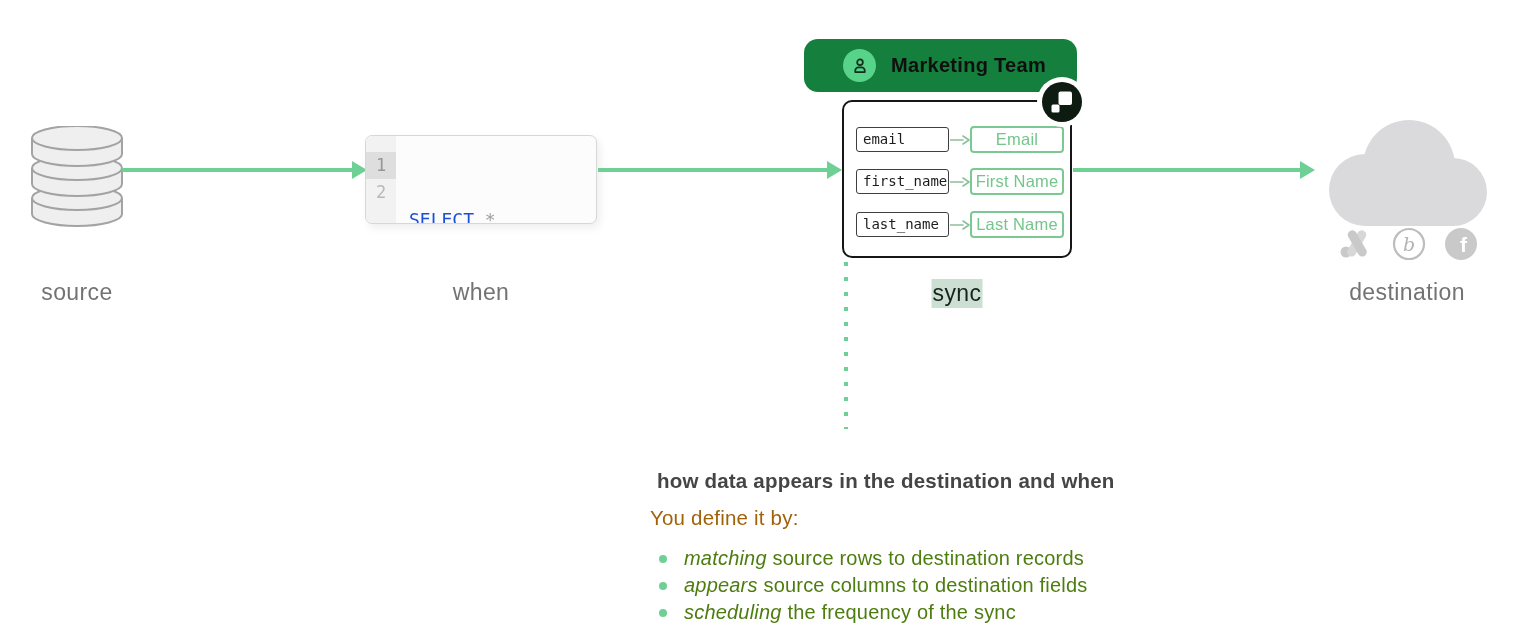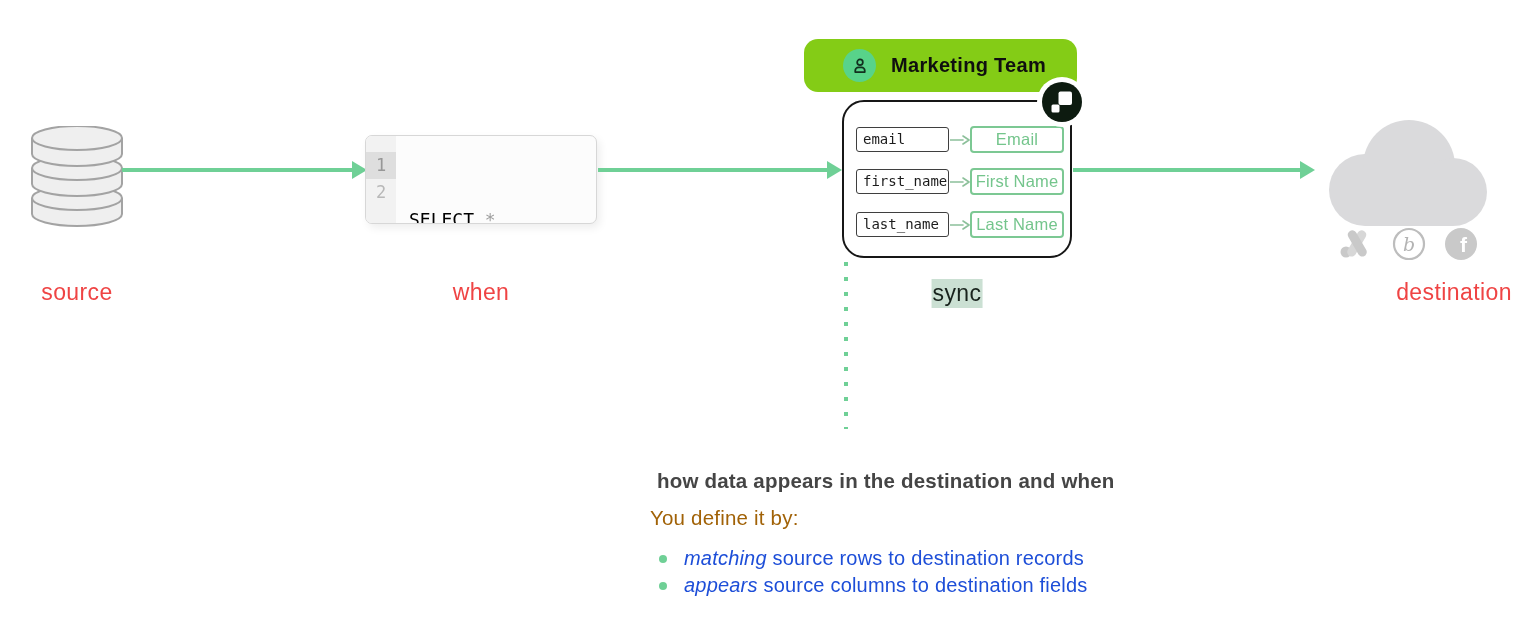--- a/index.html
+++ b/index.html
@@ -7,45 +7,45 @@
   .stage{position:relative;width:1514px;height:640px;overflow:hidden;background:#fff;}
 
   
   .arrow{position:absolute;height:18px;top:161px;}
   .arrow .shaft{position:absolute;left:0;right:13px;top:7px;height:4px;background:var(--green);}
   .arrow .head{position:absolute;right:0;top:0;width:0;height:0;
     border-left:15px solid var(--green);border-top:9px solid transparent;border-bottom:9px solid transparent;}
 
   
   .stage-label{position:absolute;top:279px;transform:translateX(-50%);
-    font-size:23px;letter-spacing:.4px;color:#ef4444;white-space:nowrap;}
+    font-size:23px;letter-spacing:.4px;color:#737373;white-space:nowrap;}
   .stage-label.highlight{background:#cbe0d3;color:#18221c;padding:1px 1px;}
 
   
   .code-box{position:absolute;left:365px;top:135px;width:232px;height:89px;box-sizing:border-box;
     background:#fcfcfc;border:1.5px solid #d7d7d7;border-radius:7px;display:flex;overflow:hidden;
     box-shadow:3px 4px 9px rgba(0,0,0,.07);}
   .gutter{width:30px;background:#f2f2f2;padding-top:16px;flex:none;}
   .gutter .num{height:27px;line-height:27px;text-align:center;
     font-family:"DejaVu Sans Mono",monospace;font-size:17px;color:#b8b8b8;}
   .gutter .num.active{background:#dedede;color:#979797;}
   .code-area{padding:16px 0 0 13px;font-family:"DejaVu Sans Mono",monospace;font-size:18px;line-height:27px;white-space:pre;}
-  .tok-kw{color:#000000;}
+  .tok-kw{color:#1d4ed8;}
   .tok-mid{color:#9e9e9e;}
 
   
-  .team-pill{position:absolute;left:804px;top:39px;width:273px;height:53px;background:#84cc16;
+  .team-pill{position:absolute;left:804px;top:39px;width:273px;height:53px;background:#15803d;
     border-radius:14px;display:flex;align-items:center;z-index:1;}
   .avatar{width:33px;height:33px;border-radius:50%;background:#58d38a;margin-left:39px;flex:none;
     display:flex;align-items:center;justify-content:center;}
   .team-name{margin-left:15px;font-size:20px;font-weight:700;letter-spacing:.3px;color:#0f0f0f;}
 
   
   .sync-box{position:absolute;left:842px;top:100px;width:230px;height:158px;box-sizing:border-box;
-    background:#fff;border:2.5px solid #161616;border-radius:22px;z-index:2;}
+    background:#fff;border:2.5px solid #161616;border-radius:10px;z-index:2;}
   .map-row{position:absolute;left:12px;display:flex;align-items:center;}
   .src-field{width:93px;height:25px;box-sizing:border-box;border:1.5px solid #3f3f3f;border-radius:3px;
     background:#fff;font-family:"DejaVu Sans Mono",monospace;font-size:14px;line-height:22px;
     color:#1c1c1c;padding-left:6px;flex:none;}
   .map-arrow{flex:none;margin:0 0 0 1px;}
   .dst-field{width:94px;height:27px;box-sizing:border-box;border:2px solid #7cc893;border-radius:4px;
     color:#74c58c;font-size:16.5px;line-height:23px;text-align:center;letter-spacing:.2px;flex:none;background:#fff;}
 
   
   .badge-ring{position:absolute;left:1037px;top:77px;width:50px;height:50px;border-radius:50%;
@@ -54,21 +54,21 @@
 
   
   .dotted-guide{position:absolute;left:844px;top:262px;width:3.5px;height:167px;
     background:repeating-linear-gradient(to bottom,#6fd096 0 3.5px,transparent 3.5px 15px);}
 
   
   .copy{position:absolute;left:650px;top:462px;width:580px;color:#4d4d4d;}
   .copy .heading{font-size:20.5px;font-weight:700;letter-spacing:.2px;color:#454545;margin:7px;}
   .copy .intro{font-size:20.5px;letter-spacing:.2px;color:#a16207;margin:13px 0 0 0;}
   .copy ul{list-style:none;margin:15px 0 0 0;padding:0;}
-  .copy li{position:relative;padding-left:34px;font-size:20px;letter-spacing:.2px;line-height:27px;color:#1d4ed8;}
+  .copy li{position:relative;padding-left:34px;font-size:20px;letter-spacing:.2px;line-height:27px;color:#4d7c0f;}
   .copy li .dot{position:absolute;left:9px;top:10px;width:8px;height:8px;border-radius:50%;background:#6fd096;}
   .copy li .term{font-style:italic;}
 
   :root{--green:#6fd096;}
 </style>
 </head>
 <body>
 
 <div class="stage">
 
@@ -176,24 +176,25 @@
     </g>
     <g transform="translate(76,18)">
       <circle r="15" fill="none" stroke="#bdbdbd" stroke-width="2.2"></circle>
       <text x="0" y="6.5" text-anchor="middle" font-family="DejaVu Serif, serif" font-style="italic" font-size="19" fill="#b3b3b3">b</text>
     </g>
     <g transform="translate(128,18)">
       <circle r="16" fill="#c9c9c9"></circle>
       <text x="2.5" y="8" text-anchor="middle" font-family="Liberation Sans, sans-serif" font-weight="bold" font-size="21" fill="#ffffff">f</text>
     </g>
   </svg>
-  <div class="stage-label" style="left:1454px;">destination</div>
+  <div class="stage-label" style="left:1407px;">destination</div>
 
   <div class="copy">
     <p class="heading">how data appears in the destination and when</p>
     <p class="intro">You define it by:</p>
     <ul>
       <li><span class="dot"></span><span class="term">matching</span><span> source rows to destination records</span></li>
       <li><span class="dot"></span><span class="term">appears</span><span> source columns to destination fields</span></li>
+      <li><span class="dot"></span><span class="term">scheduling</span><span> the frequency of the sync</span></li>
     </ul>
   </div>
 
 </div>
 
 </body></html>

